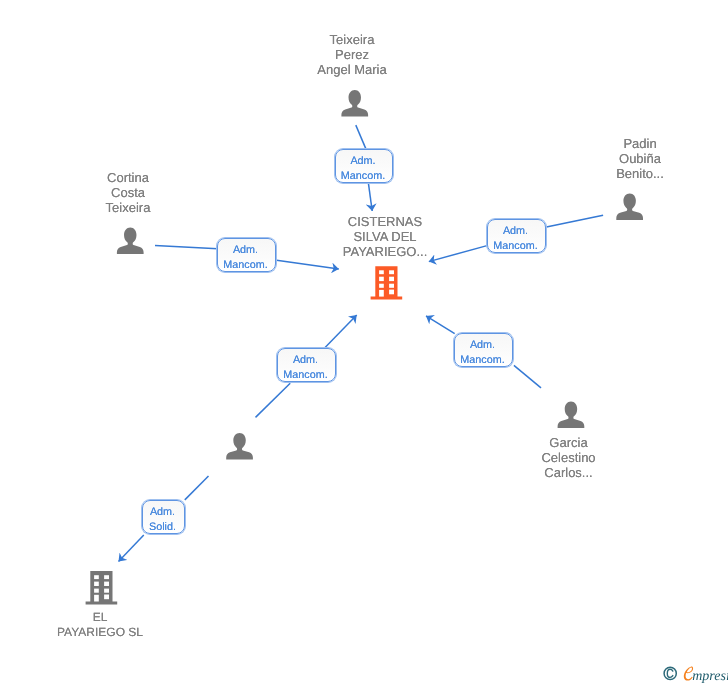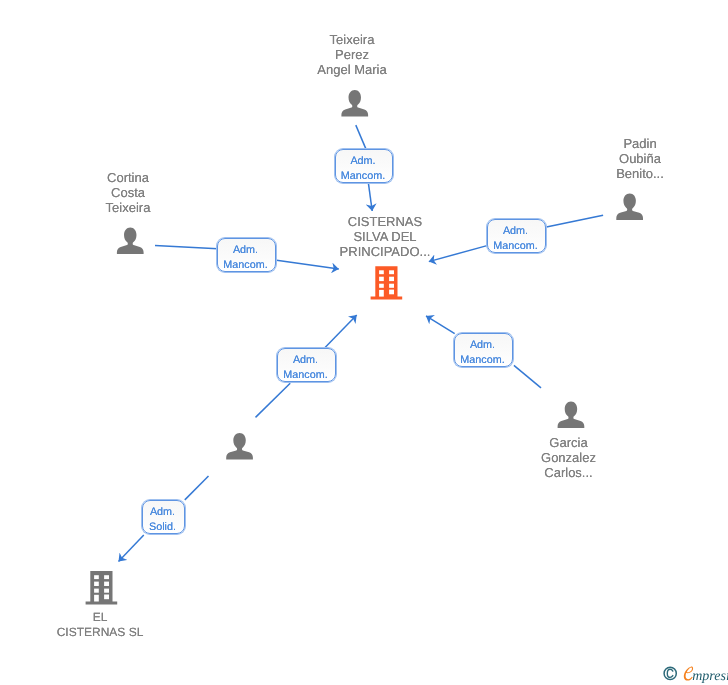--- a/index.html
+++ b/index.html
@@ -124,27 +124,27 @@
   <div class="node-label" style="left:262.0px;top:32.2px;width:180px;">Teixeira
 Perez
 Angel Maria</div>
   <div class="node-label" style="left:550px;top:135.8px;width:180px;">Padin
 Oubiña
 Benito...</div>
   <div class="node-label" style="left:38.0px;top:169.7px;width:180px;">Cortina
 Costa
 Teixeira</div>
   <div class="node-label" style="left:478.5px;top:435.0px;width:180px;">Garcia
-Gonzalez
+Celestino
 Carlos...</div>
   <div class="node-label" style="left:10.0px;top:610.0px;width:180px;font-size:12px;line-height:14.8px;">EL
-CISTERNAS SL</div>
+PAYARIEGO SL</div>
   <div class="node-label" style="left:295.0px;top:213.8px;width:180px;">CISTERNAS
 SILVA DEL
-PRINCIPADO...</div>
+PAYARIEGO...</div>
 
   <div class="edge-label" style="left:335px;top:149px;width:58px;height:34px;">Adm.
 Mancom.</div>
   <div class="edge-label" style="left:487px;top:219px;width:59px;height:34px;">Adm.
 Mancom.</div>
   <div class="edge-label" style="left:217px;top:238px;width:59px;height:34px;">Adm.
 Mancom.</div>
   <div class="edge-label" style="left:454px;top:333px;width:59px;height:34px;">Adm.
 Mancom.</div>
   <div class="edge-label" style="left:277px;top:348px;width:59px;height:34px;">Adm.

